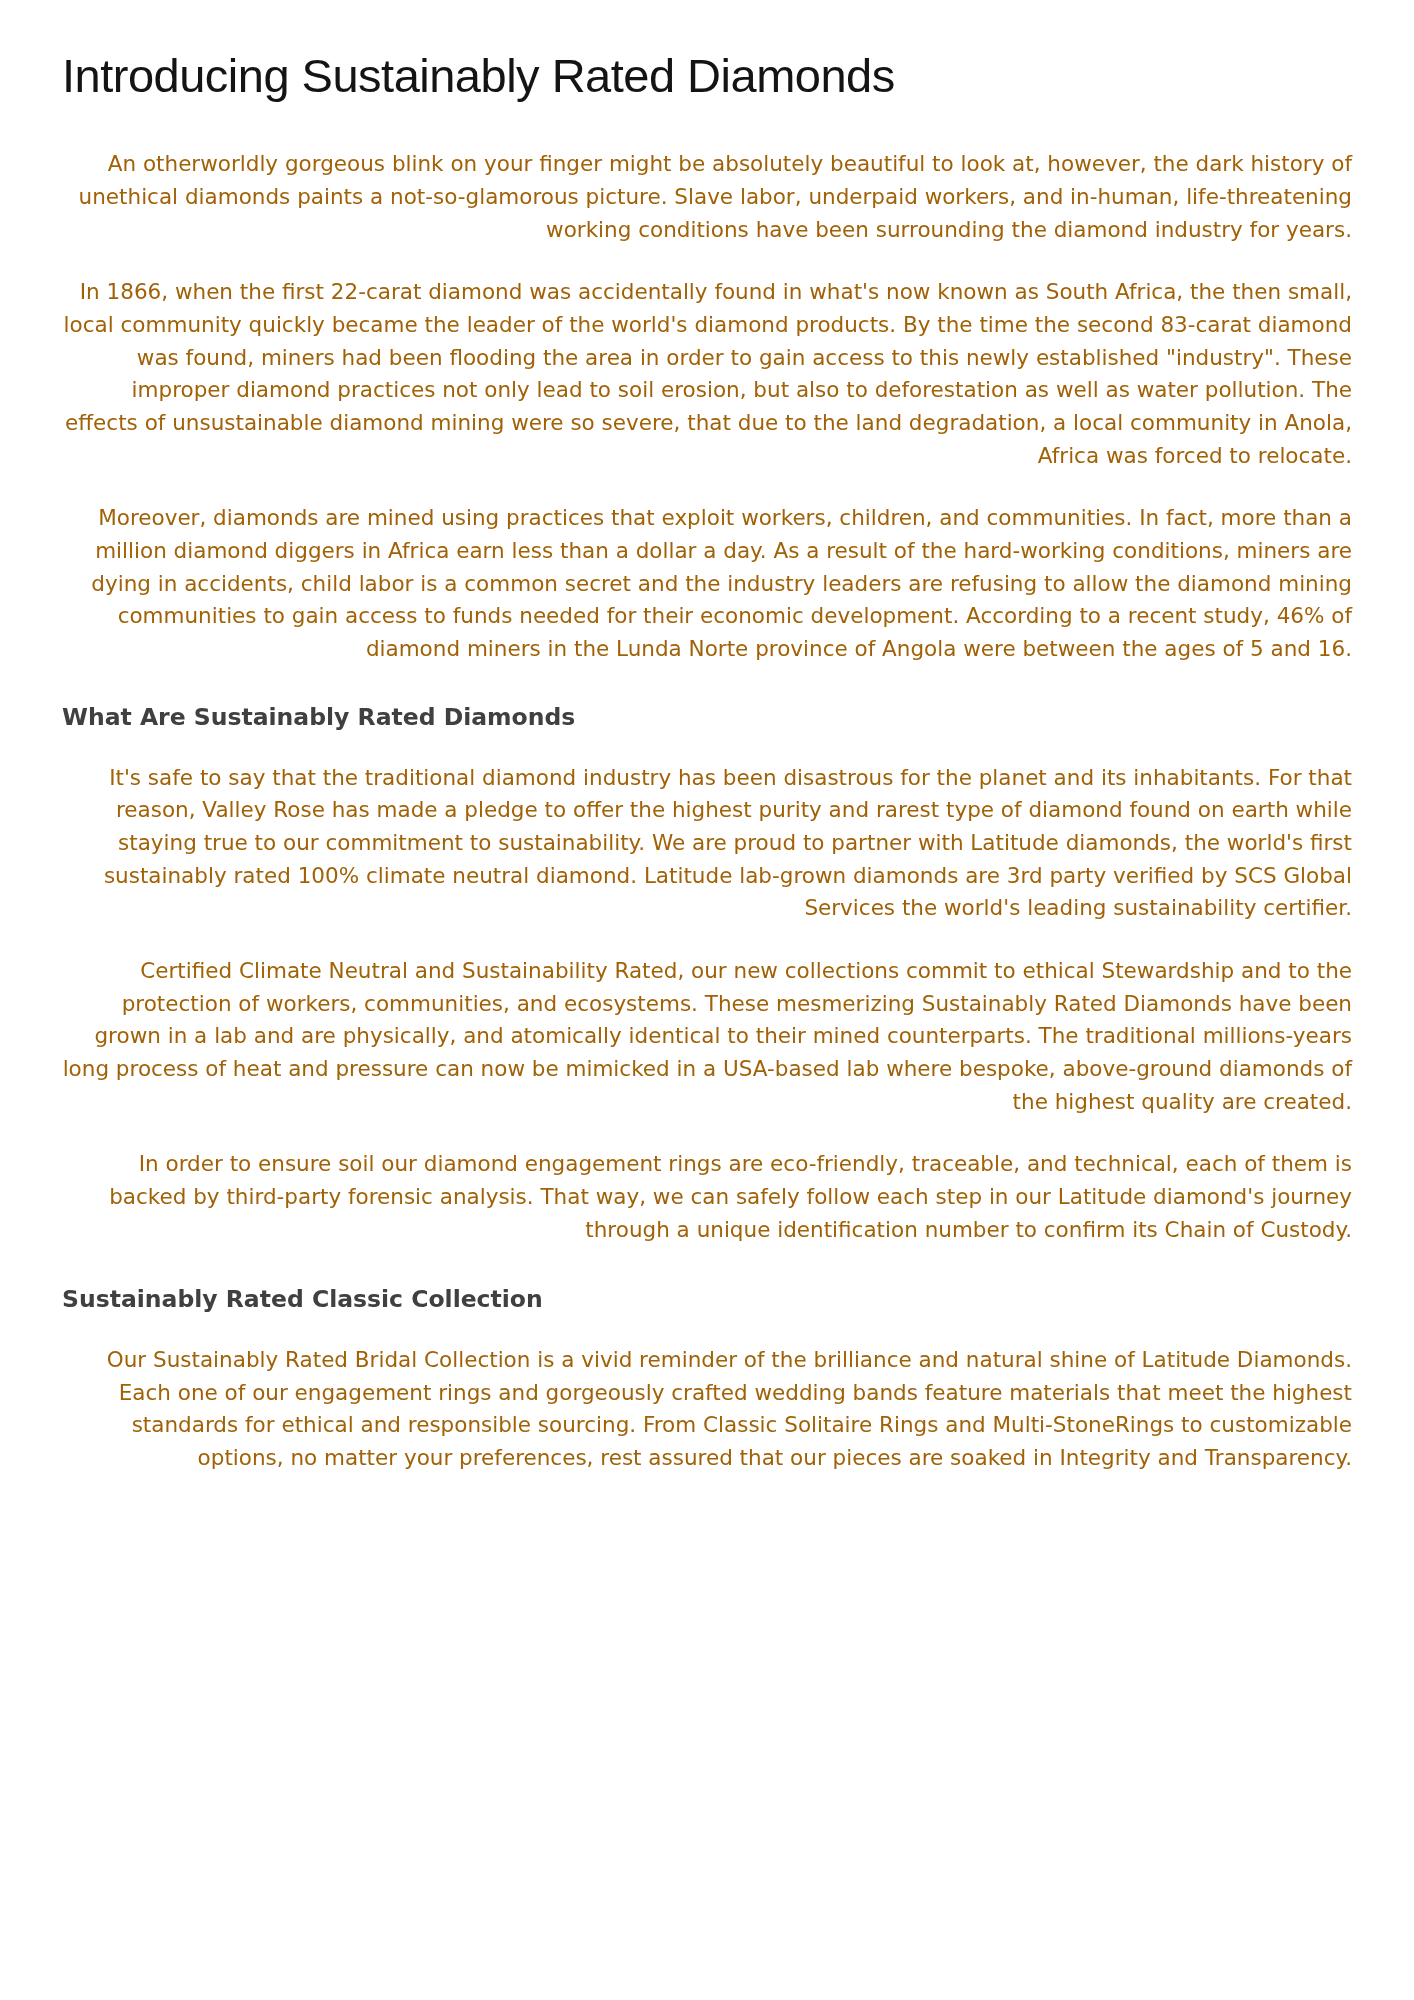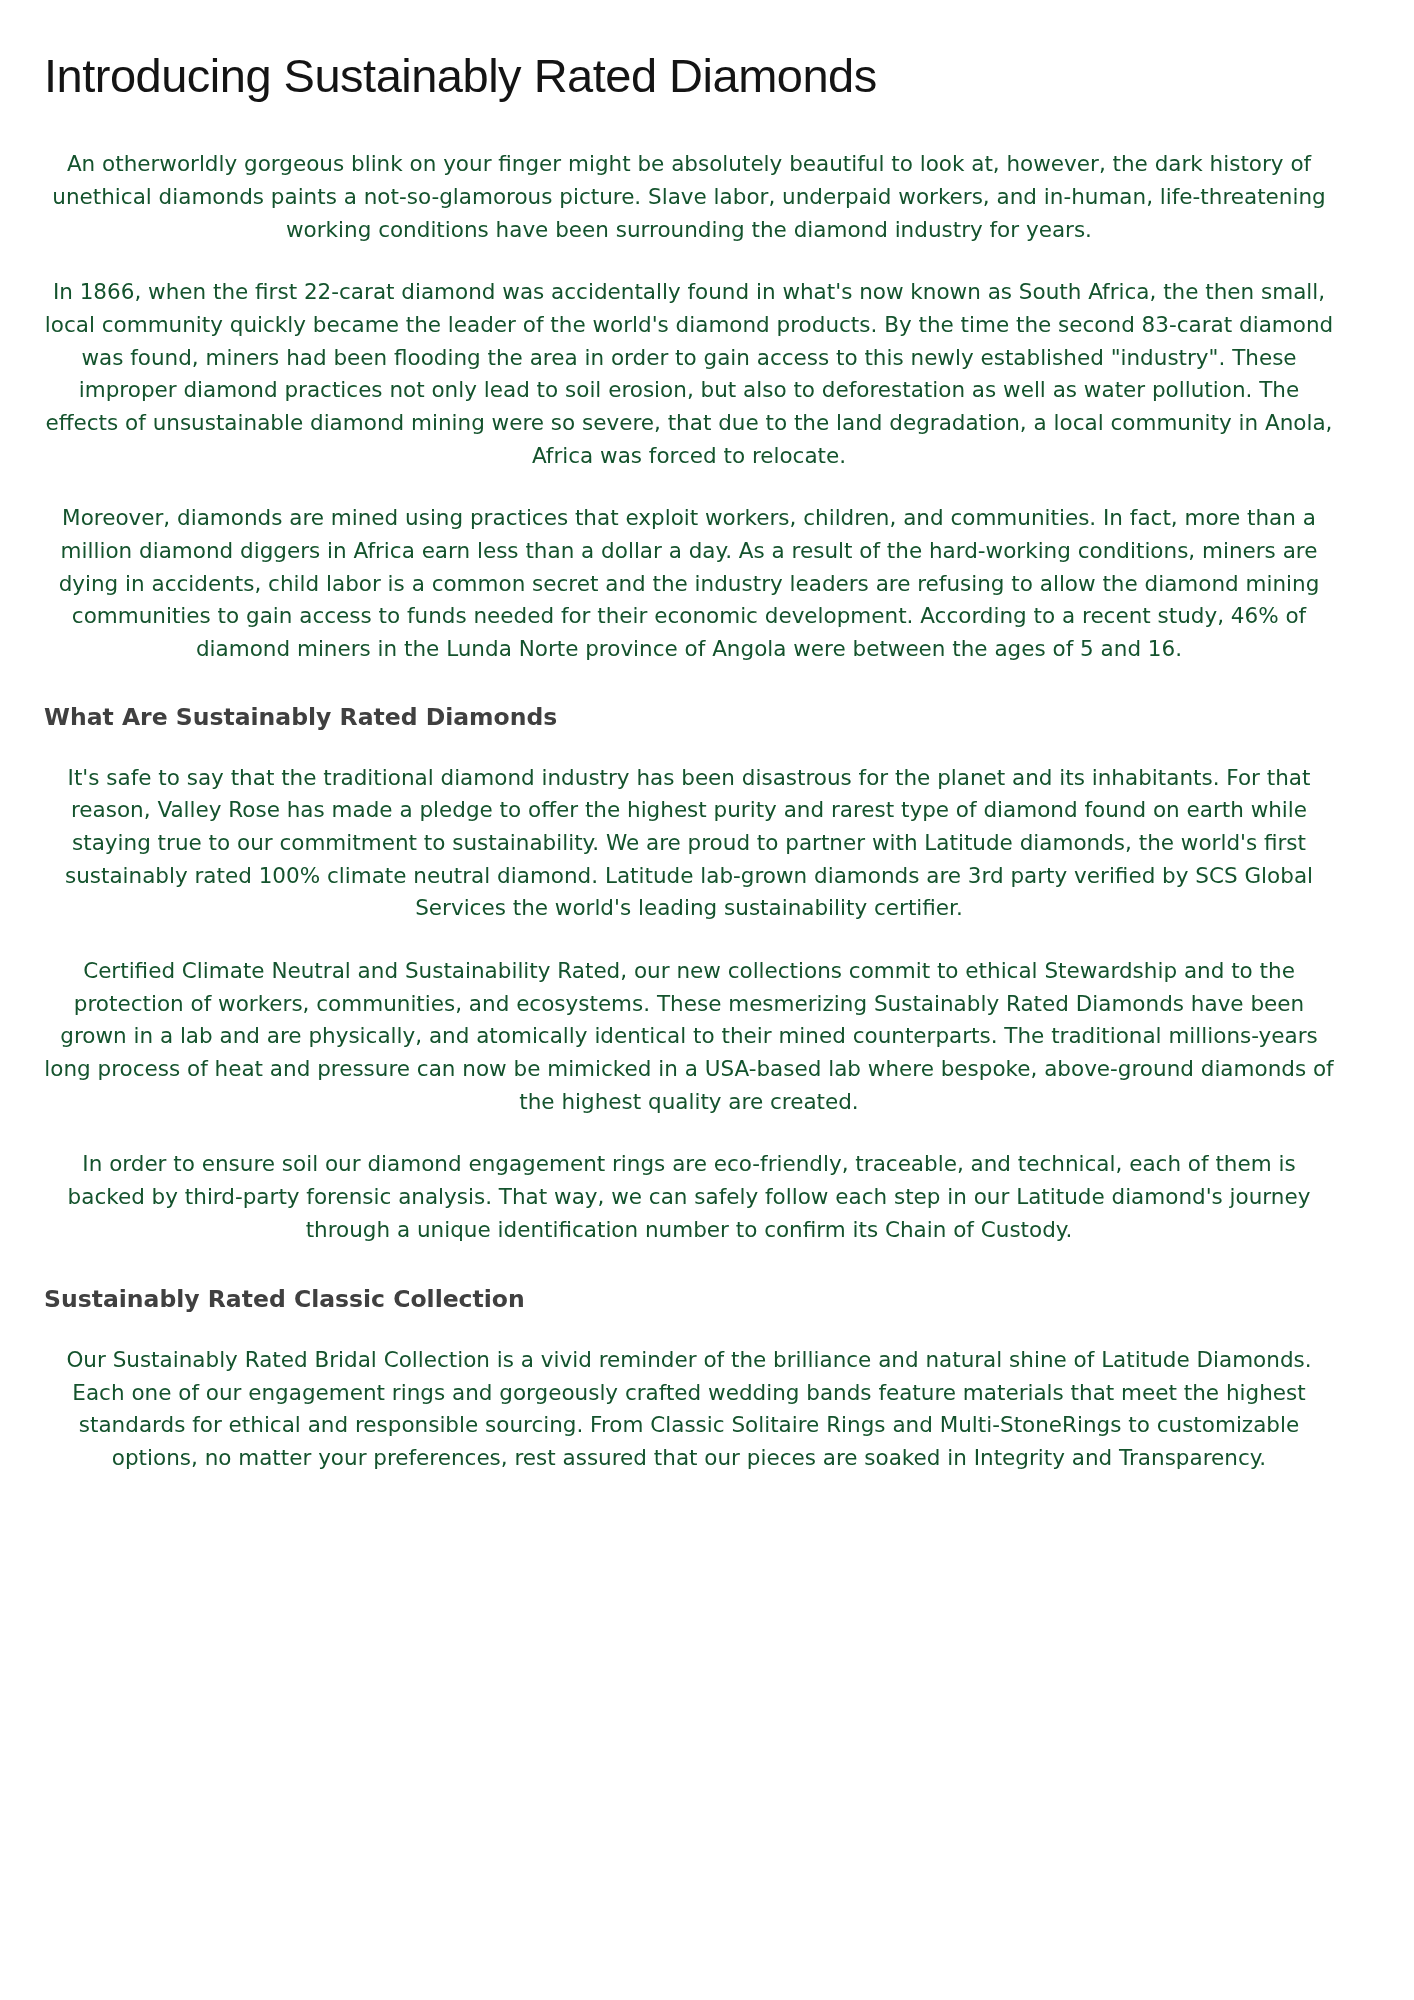--- a/index.html
+++ b/index.html
@@ -11,40 +11,40 @@
     width: 1414px;
     min-height: 2000px;
     font-family: "DejaVu Sans", sans-serif;
     color: #1a1a1a;
     -webkit-font-smoothing: antialiased;
   }
   .page {
     box-sizing: border-box;
     width: 1414px;
     min-height: 2000px;
-    padding: 48px 62px 60px 44px;
+    padding: 48px 62px 60px 62px;
     background: #ffffff;
   }
   .article-title {
     font-family: "Liberation Sans", sans-serif;
     font-size: 47px;
     font-weight: 400;
     line-height: 1.2;
     letter-spacing: -0.5px;
     color: #141414;
     margin: 0 0 44px 0;
   }
   .body-text {
     font-family: "DejaVu Sans", sans-serif;
     font-size: 21.5px;
     line-height: 1.52;
-    color: #14532d;
+    color: #a16207;
     margin: 0 0 30px 0;
     max-width: 1290px;
-    text-align: center;
+    text-align: right;
   }
   .section-heading {
     font-family: "DejaVu Sans", sans-serif;
     font-size: 23.5px;
     font-weight: bold;
     line-height: 1.35;
     color: #404040;
     margin: 38px 0 28px 0;
   }
   .section-heading:first-of-type {

